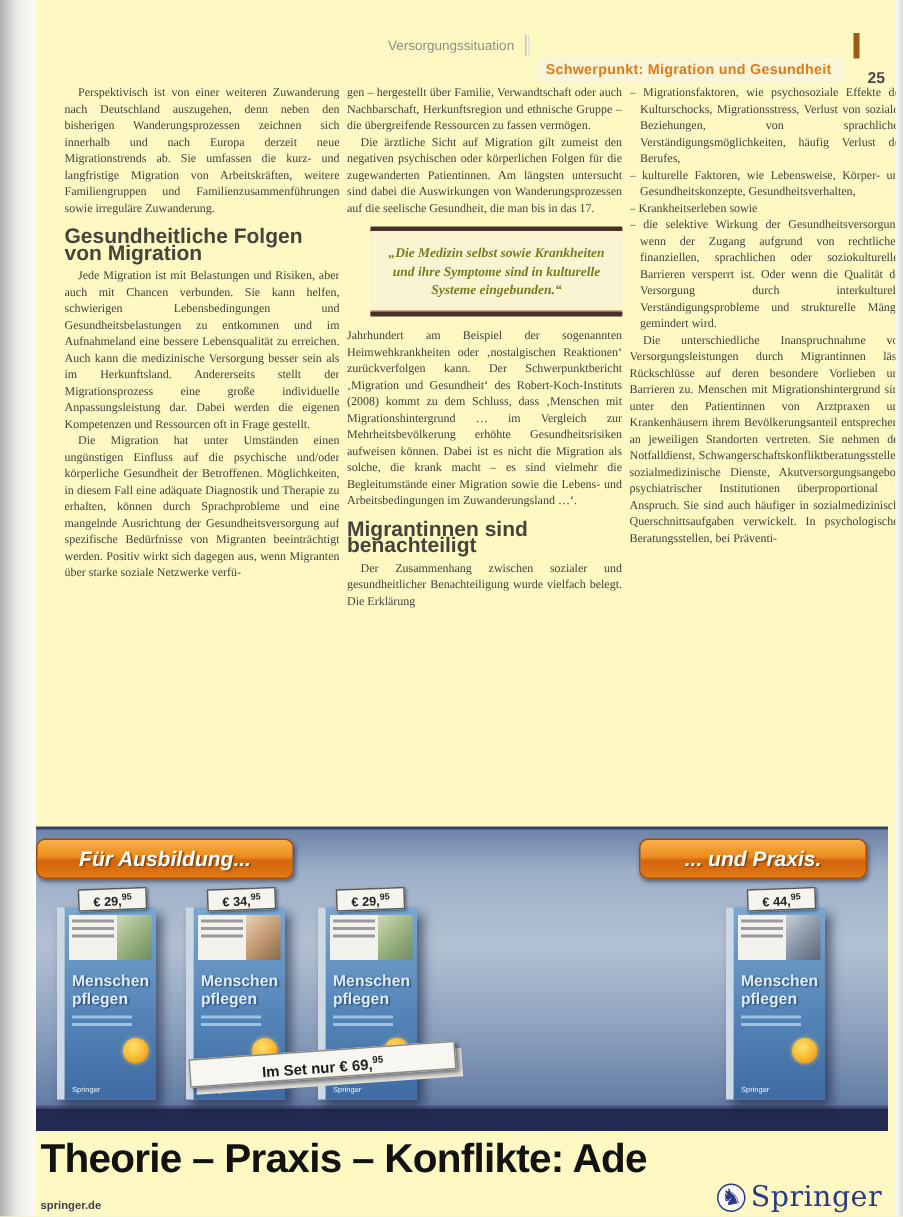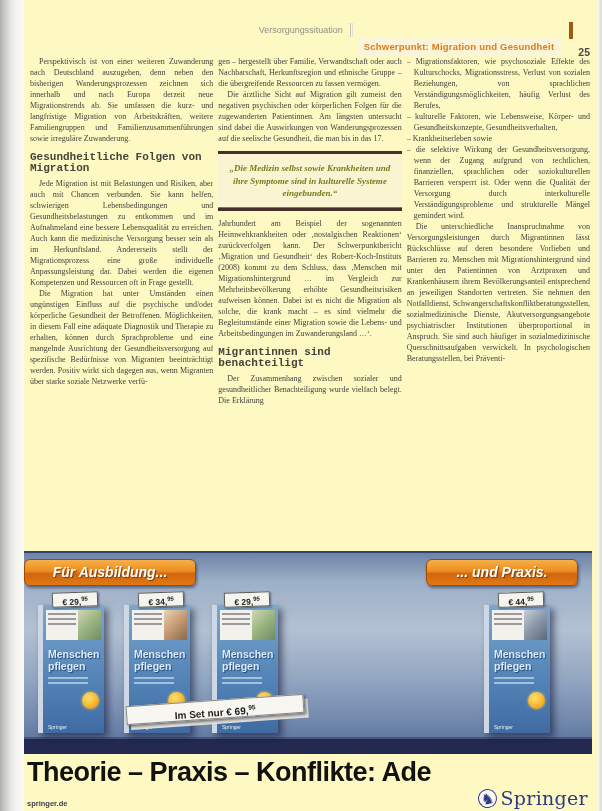--- a/index.html
+++ b/index.html
@@ -27,38 +27,38 @@
   .header .divider { width:1px; height:14px; background:#c4c3ba; margin:0 7px; box-shadow:2px 0 0 #e2e1d8; }
   .header .topic {
     background:#faf5d8; color:#e07b17; font-size:9.5px; font-weight:bold;
     padding:3px 8px 3px 6px; letter-spacing:.2px;margin-top:32px;
   }
   .header .pagebar { width:4px; height:17px; background:#9c5a12; margin:0 5px 0 7px; }
   .header .pagenum { color:#4c4b45; font-size:10.5px; font-weight:bold;margin-top:44px; }
 
   
   .columns {
-    position:absolute; top:56px; left:30px; width:560px; height:492px;
+    position:absolute; top:56px; left:43px; width:560px; height:492px;
     display:grid; grid-template-columns:1fr 1fr 1fr; column-gap:5px;
   }
   .col { overflow:hidden; height:492px; }
   .col p {
     font-size:8px; line-height:11px; color:#44423d; text-align:justify;
     text-indent:9px;
   }
   .col p.noindent { text-indent:0; }
   .subhead {
-    font-family:Liberation Mono, monospace; font-weight:bold;
-    font-size:11px; line-height:11px; color:#46433d; margin:8px 0 4px 0;
+    font-family:Liberation Sans, sans-serif; font-weight:bold;
+    font-size:14px; line-height:11px; color:#46433d; margin:8px 0 4px 0;
   }
   .hang { font-size:8px; line-height:11px; color:#44423d; text-align:justify;
     padding-left:7px; text-indent:-7px; }
 
   
-  .quote-block { margin:7px 0 7px 0; }
+  .quote-block { margin:7px 0 7px 16px; }
   .quote-rule { height:3px; background:#463029; box-shadow:0 1px 0 #a96a3f; }
   .quote-rule.bottom { box-shadow:0 -1px 0 #a96a3f; }
   .quote-body {
     background:#faf4d2; padding:8px 6px; text-align:center;
     font-style:italic; font-weight:bold; font-size:9px; line-height:12.5px;
     color:#7c7a1e;
   }
 
   
   .ad {

